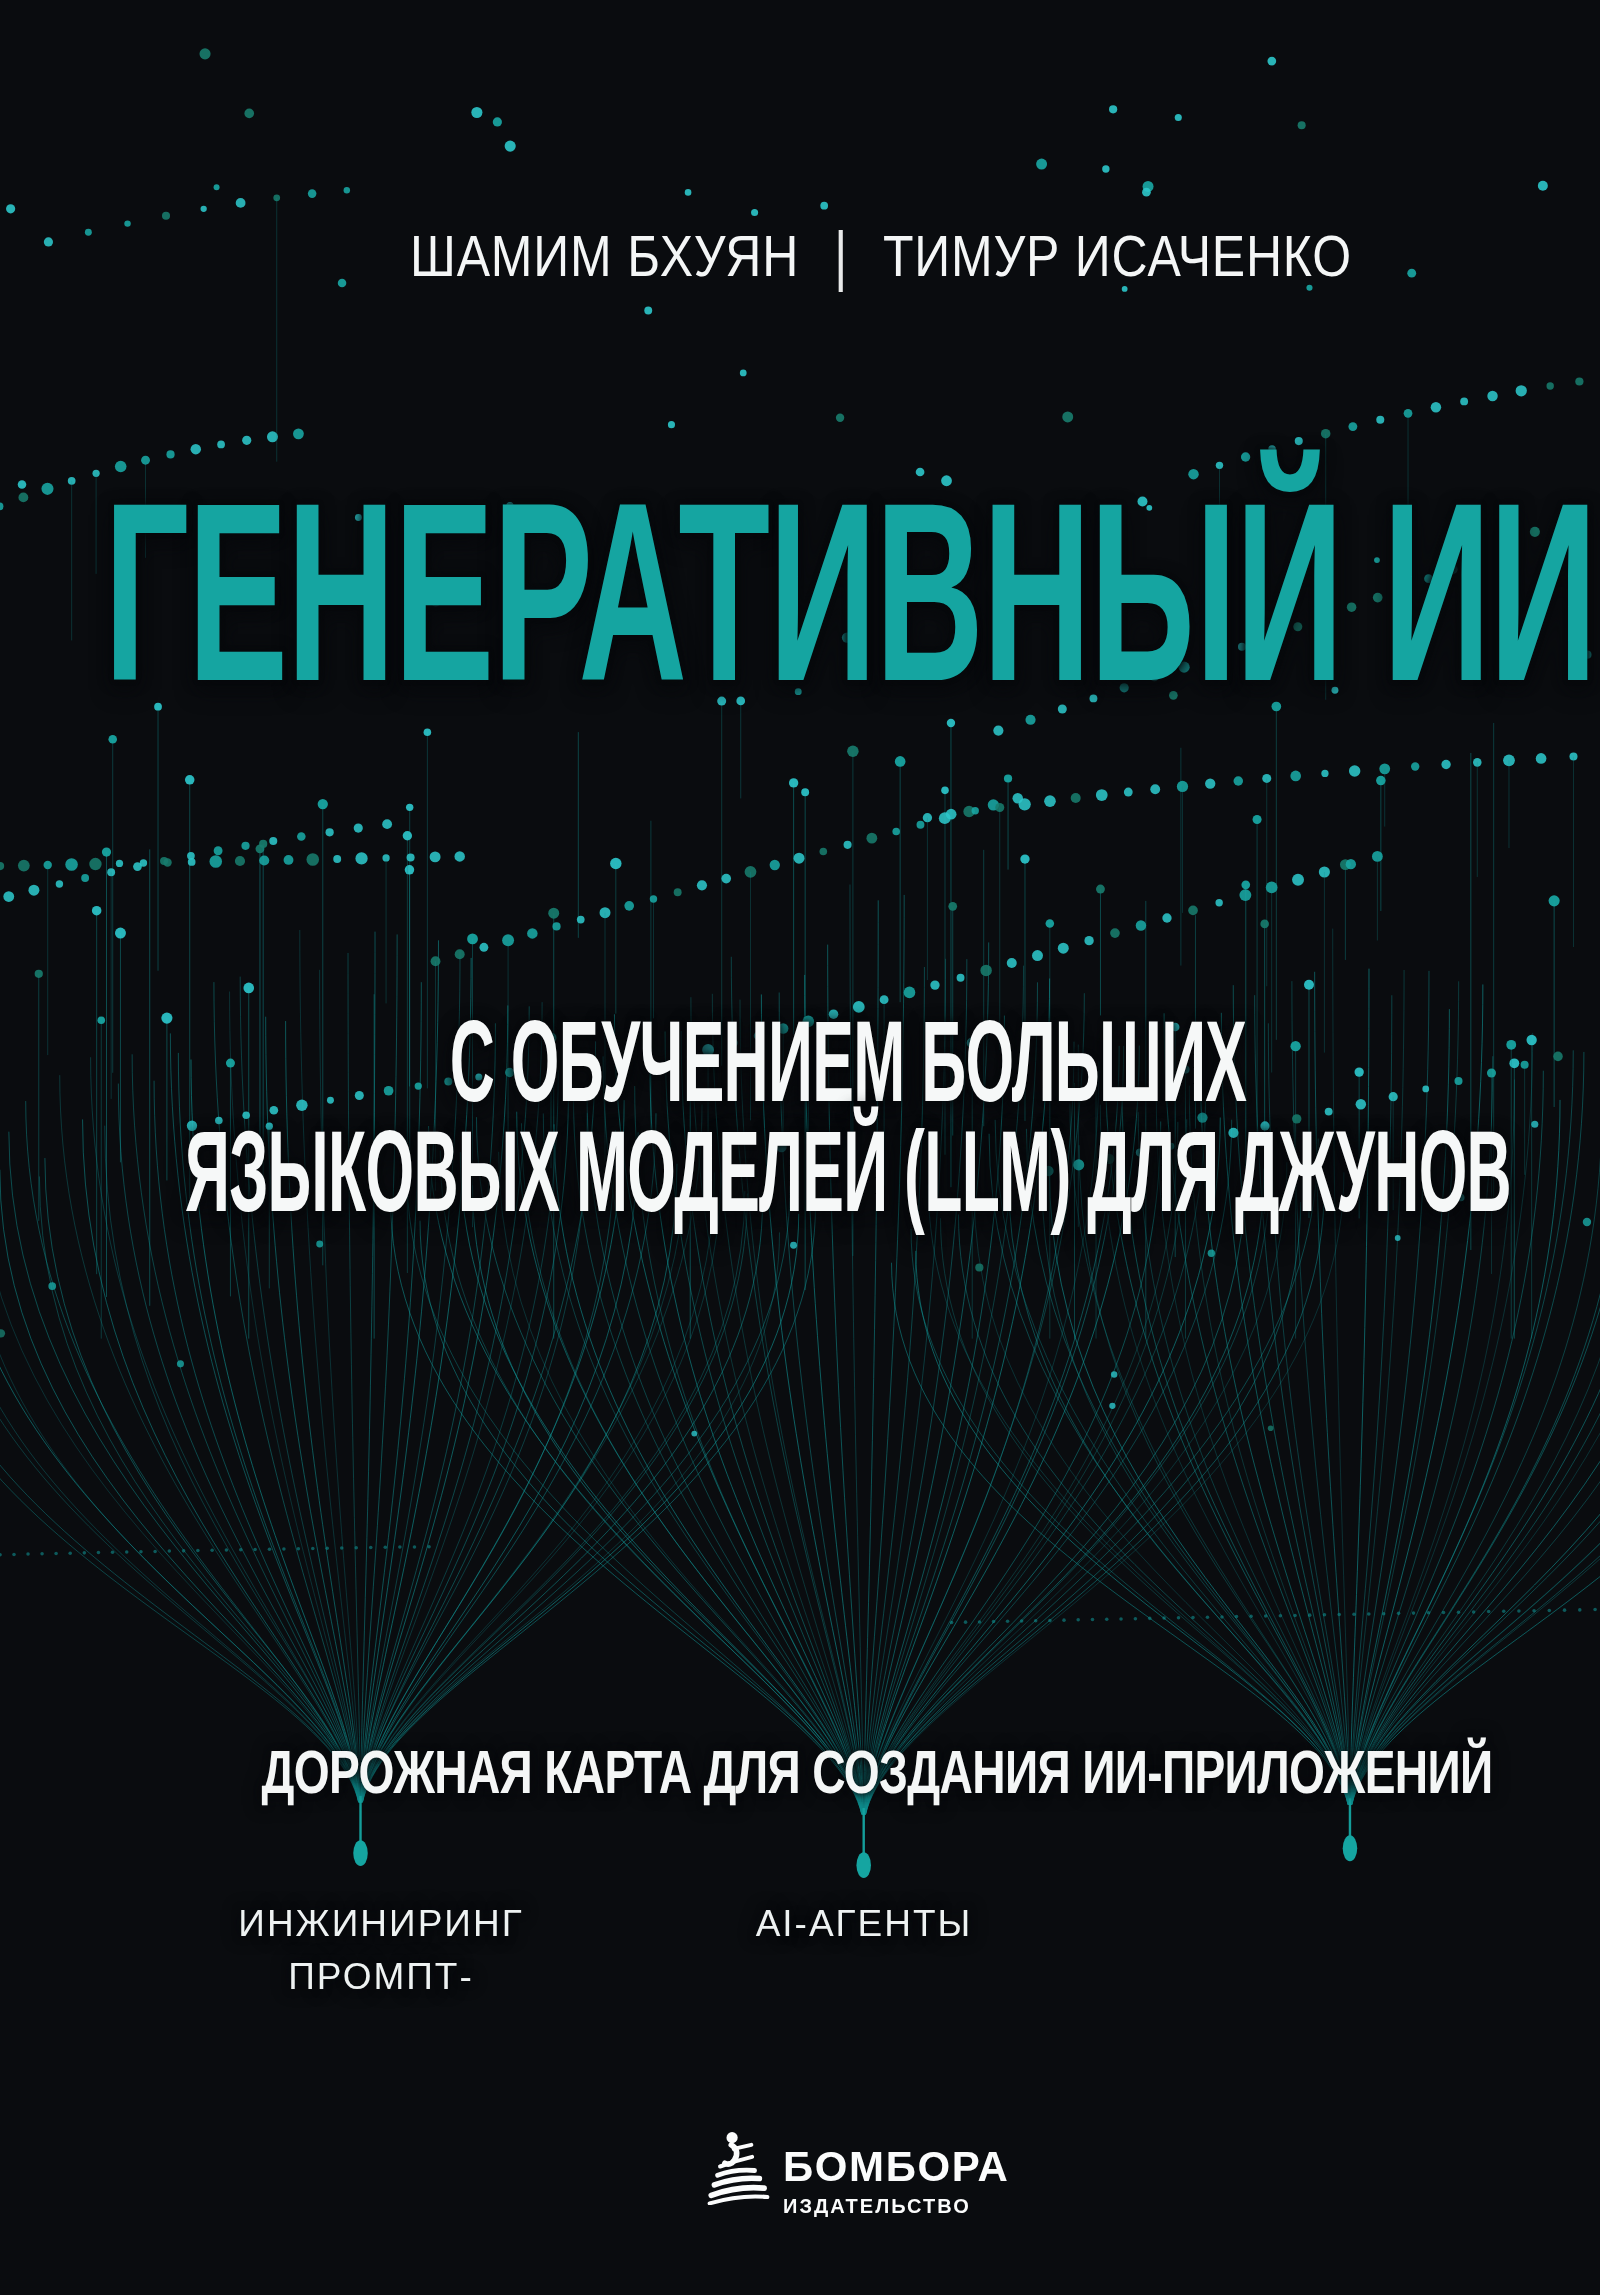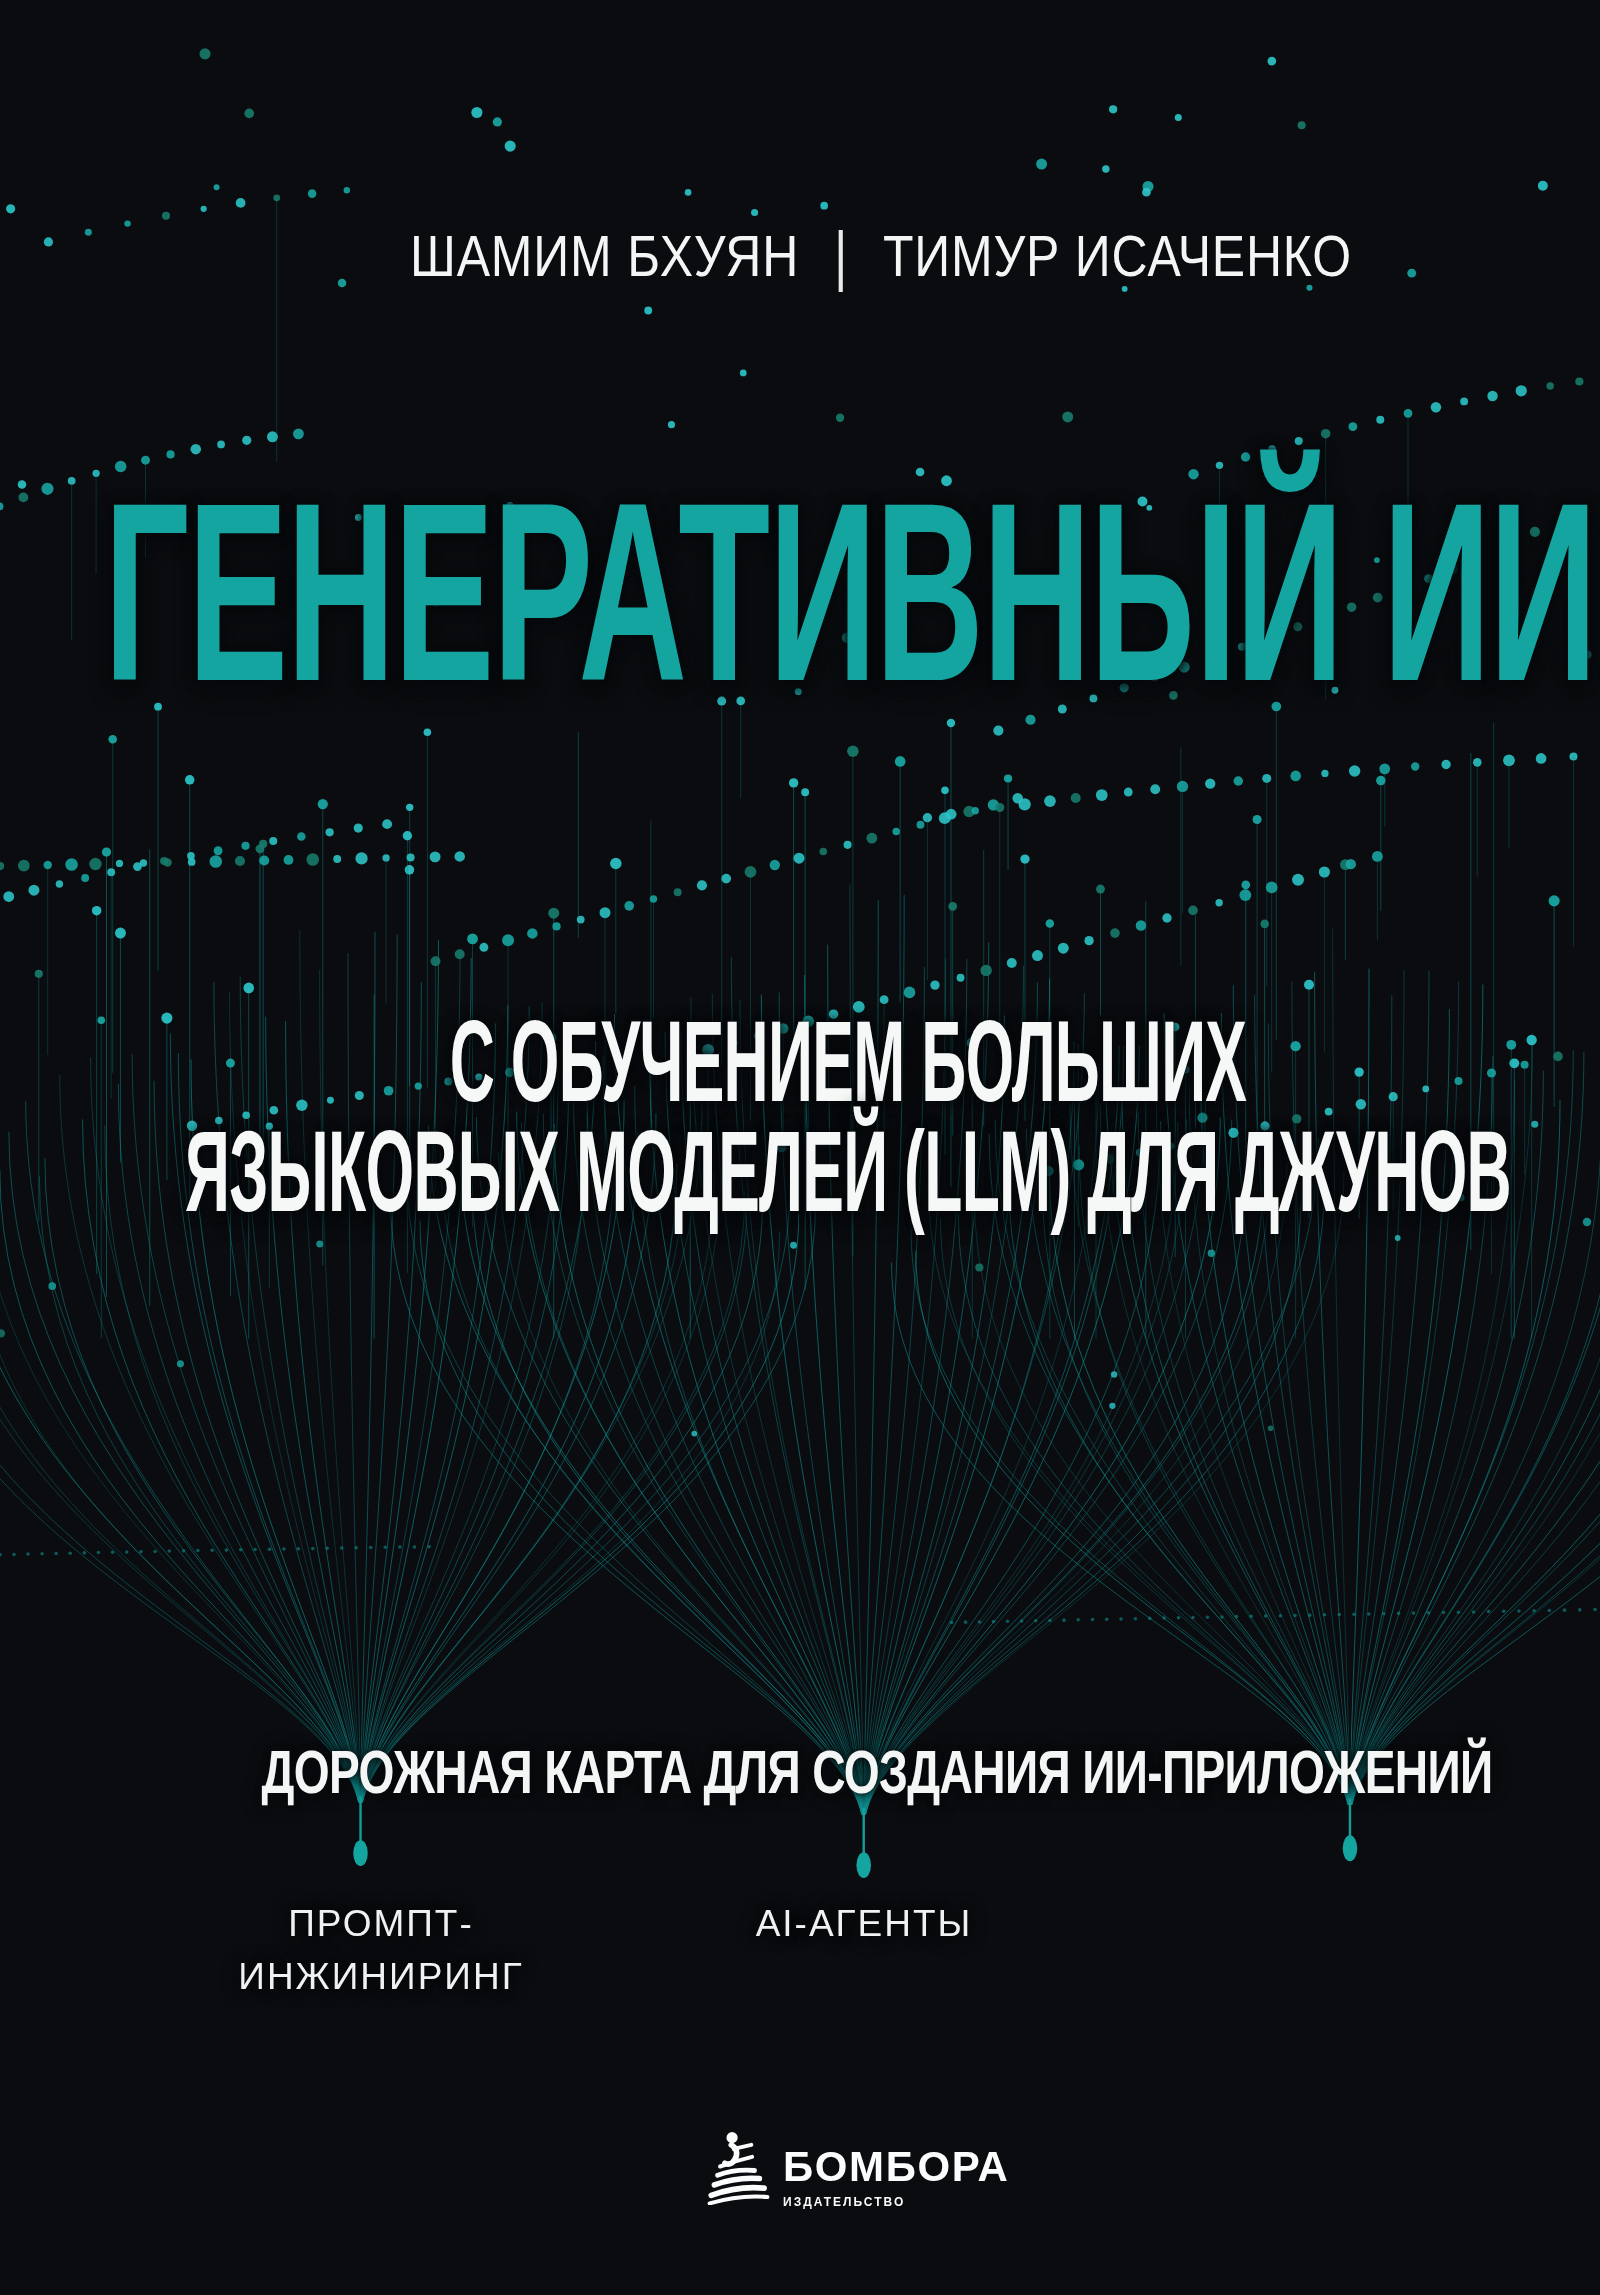--- a/index.html
+++ b/index.html
@@ -43,21 +43,21 @@
     position:absolute; top:1897px; transform:translateX(-50%);
     text-align:center; color:#eef2f2; font-size:37px; line-height:53px;
     font-weight:400; letter-spacing:2px; white-space:nowrap;
   }
   .topic-1{ left:381px; } .topic-2{ left:864px;text-align:right; } .topic-3{ left:1359px; }
 
   .publisher{ position:absolute; left:707px; top:2128px; display:flex; align-items:flex-start; }
   .publisher .mark{ width:63px; height:77px; }
   .publisher .words{ margin-left:13px; padding-top:18px; color:#fbfcfc; }
   .pub-name{ font-size:42px; font-weight:700; letter-spacing:1.6px; line-height:42px; }
-  .pub-tagline{ font-size:12px; font-weight:700; letter-spacing:2px; margin-top:6.5px; }
+  .pub-tagline{ font-size:20px; font-weight:700; letter-spacing:2px; margin-top:6.5px; }
 </style>
 </head>
 <body>
 
 <div class="cover">
 
   <svg id="art" class="art" width="1600" height="2295" viewBox="0 0 1984 2846" style="background: rgb(10, 12, 15);">
       <g>
         <path d="M -120.9 1558.1 C -120.9 1910.1, 407.4 2065, 444.6 2235" fill="none" stroke="#0f8f90" stroke-width="1.1" opacity="0.48"></path>
         <path d="M -109.2 1547.0 C -109.2 1904.8, 408.6 2065, 444.7 2235" fill="none" stroke="#0f8f90" stroke-width="1.1" opacity="0.50"></path>
@@ -752,22 +752,22 @@
   <div class="txt title halo-strong" style="color: rgb(21, 165, 161);">ГЕНЕРАТИВНЫЙ ИИ</div>
 
   <div class="txt subtitle halo-strong">
     <div>С ОБУЧЕНИЕМ БОЛЬШИХ</div>
     <div>ЯЗЫКОВЫХ МОДЕЛЕЙ (LLM) ДЛЯ ДЖУНОВ</div>
   </div>
 
   <div class="txt roadmap halo">ДОРОЖНАЯ КАРТА ДЛЯ СОЗДАНИЯ ИИ-ПРИЛОЖЕНИЙ</div>
 
   <div class="topic topic-1 halo">
+    <div>ИНЖИНИРИНГ</div>
     <div>ПРОМПТ-</div>
-    <div>ИНЖИНИРИНГ</div>
   </div>
   <div class="topic topic-2 halo">
     <div>AI-АГЕНТЫ</div>
     <div></div>
   </div>
 
   <div class="publisher">
     <svg class="mark" viewBox="0 0 78 96" fill="none" stroke="#fbfcfc" stroke-linecap="round">
       <circle cx="31" cy="12" r="7" fill="#fbfcfc" stroke="none"></circle>
       <path d="M30 21 C 37 25 39 32 34 40 C 31 45 26 46 22 44" stroke-width="7"></path>

